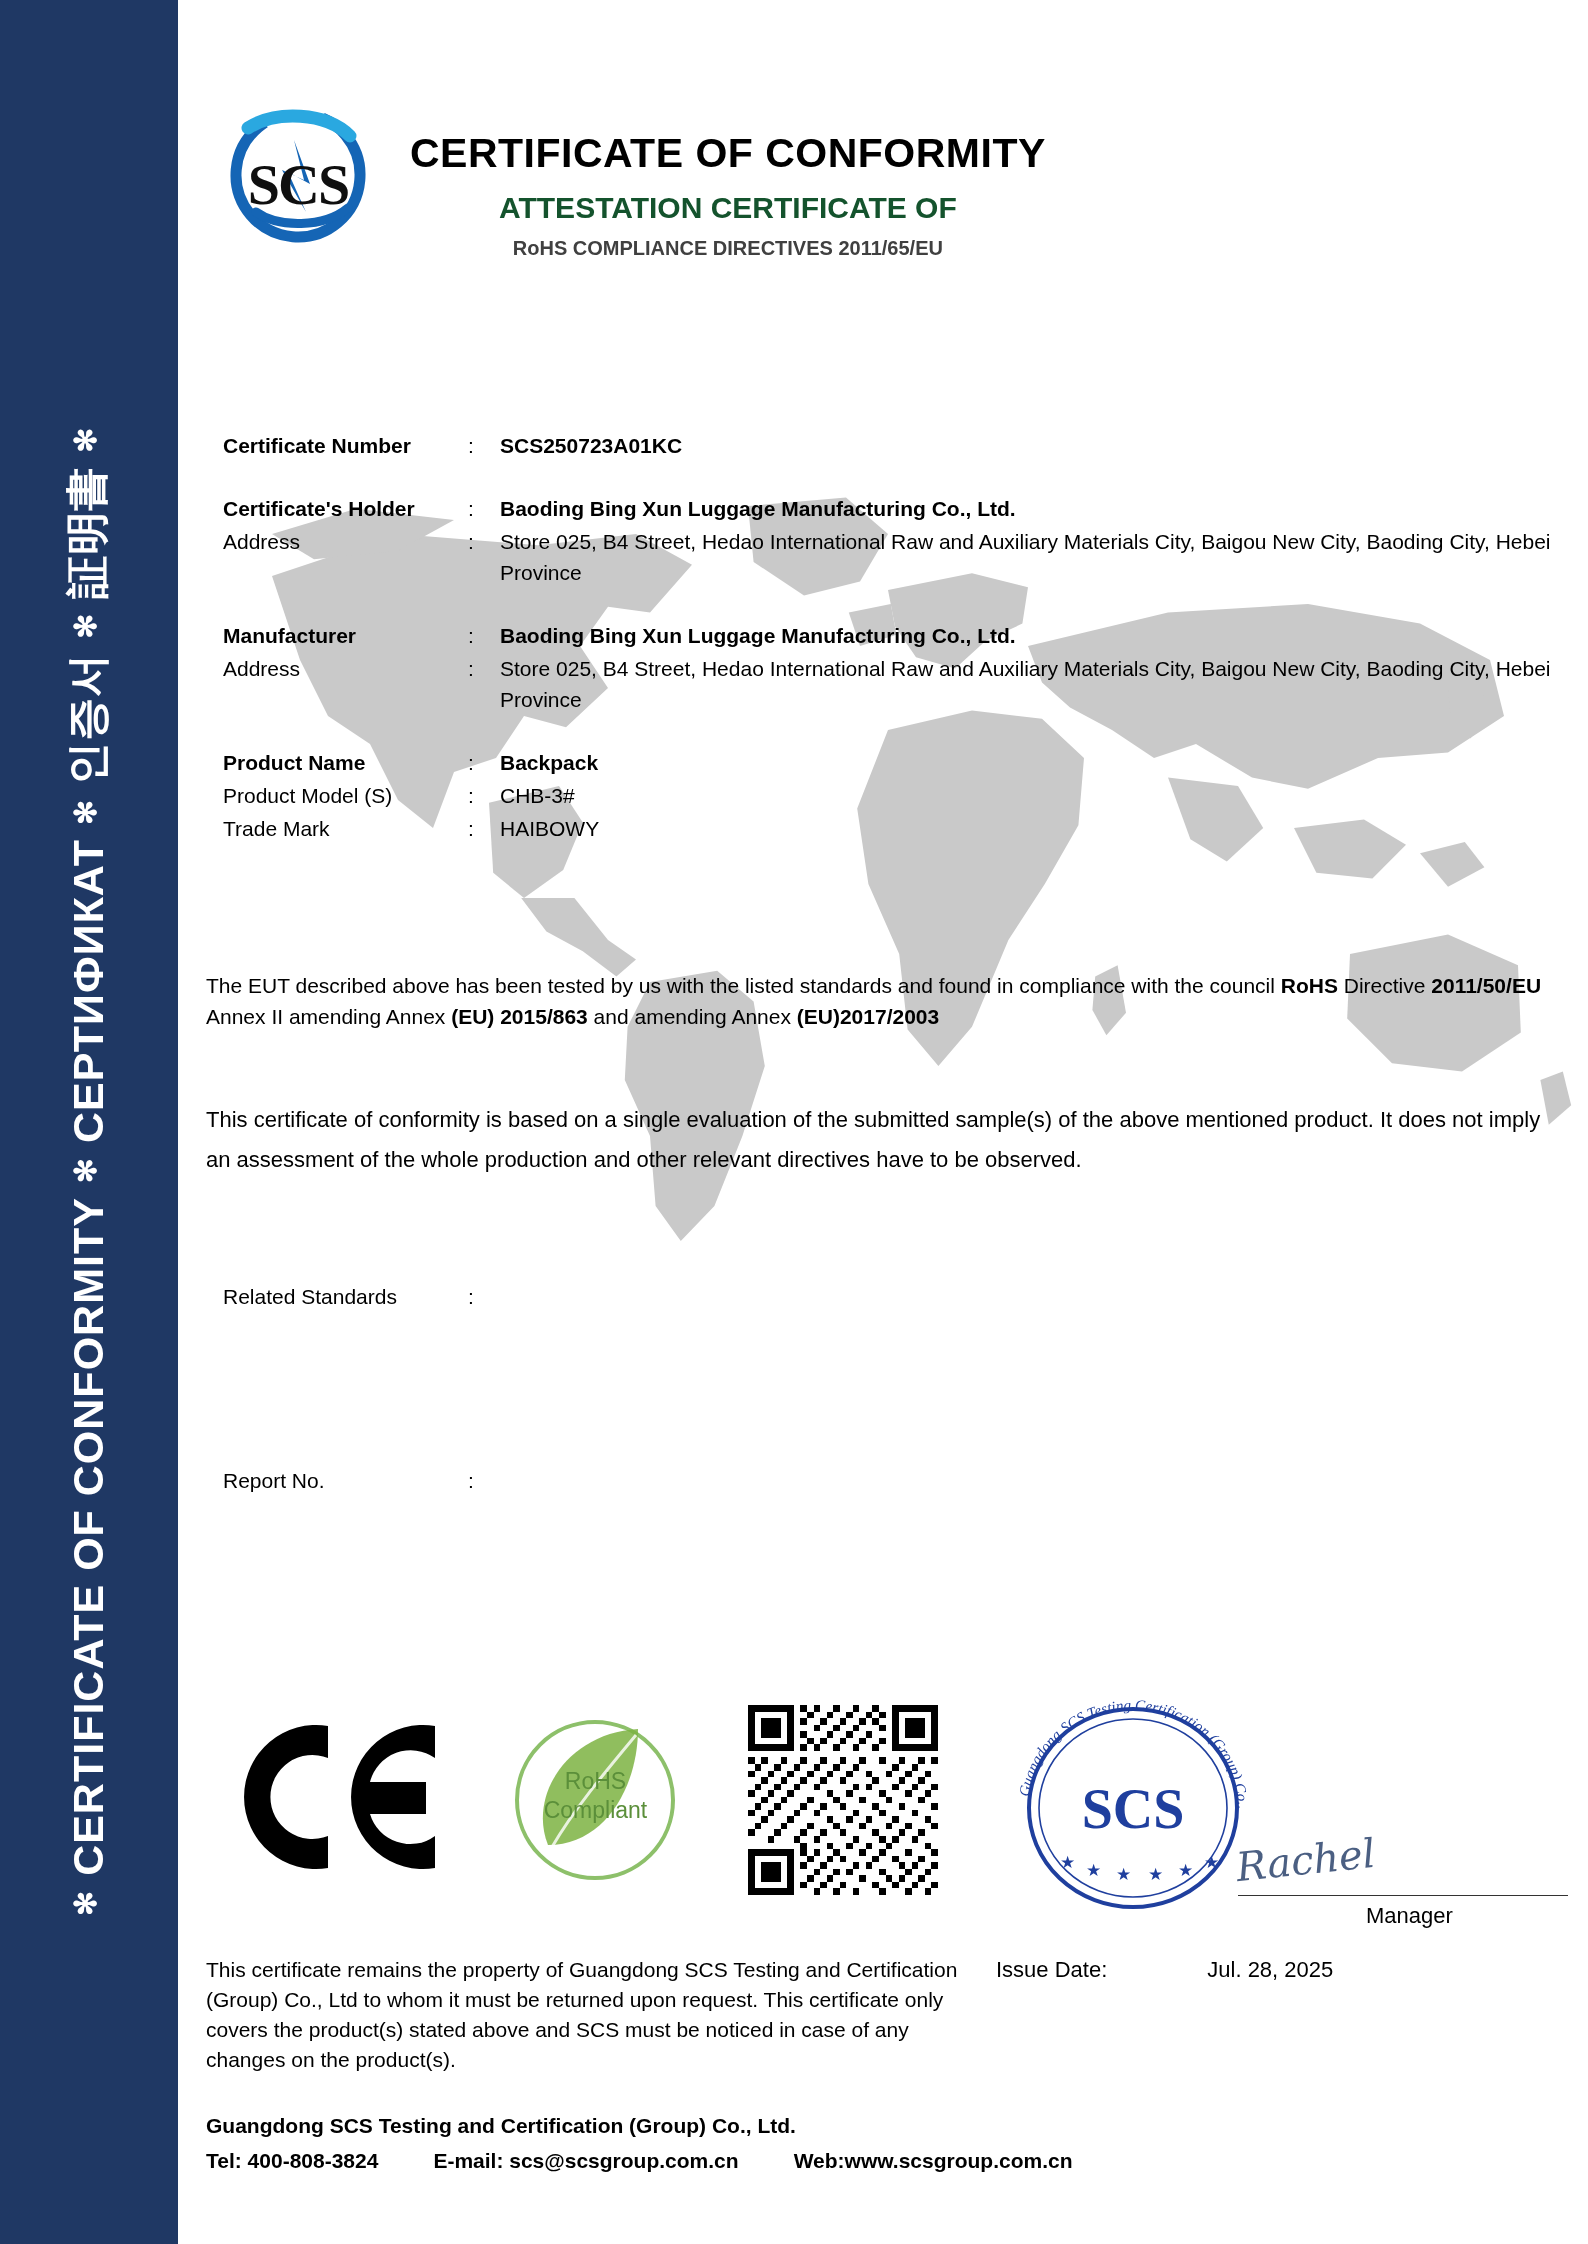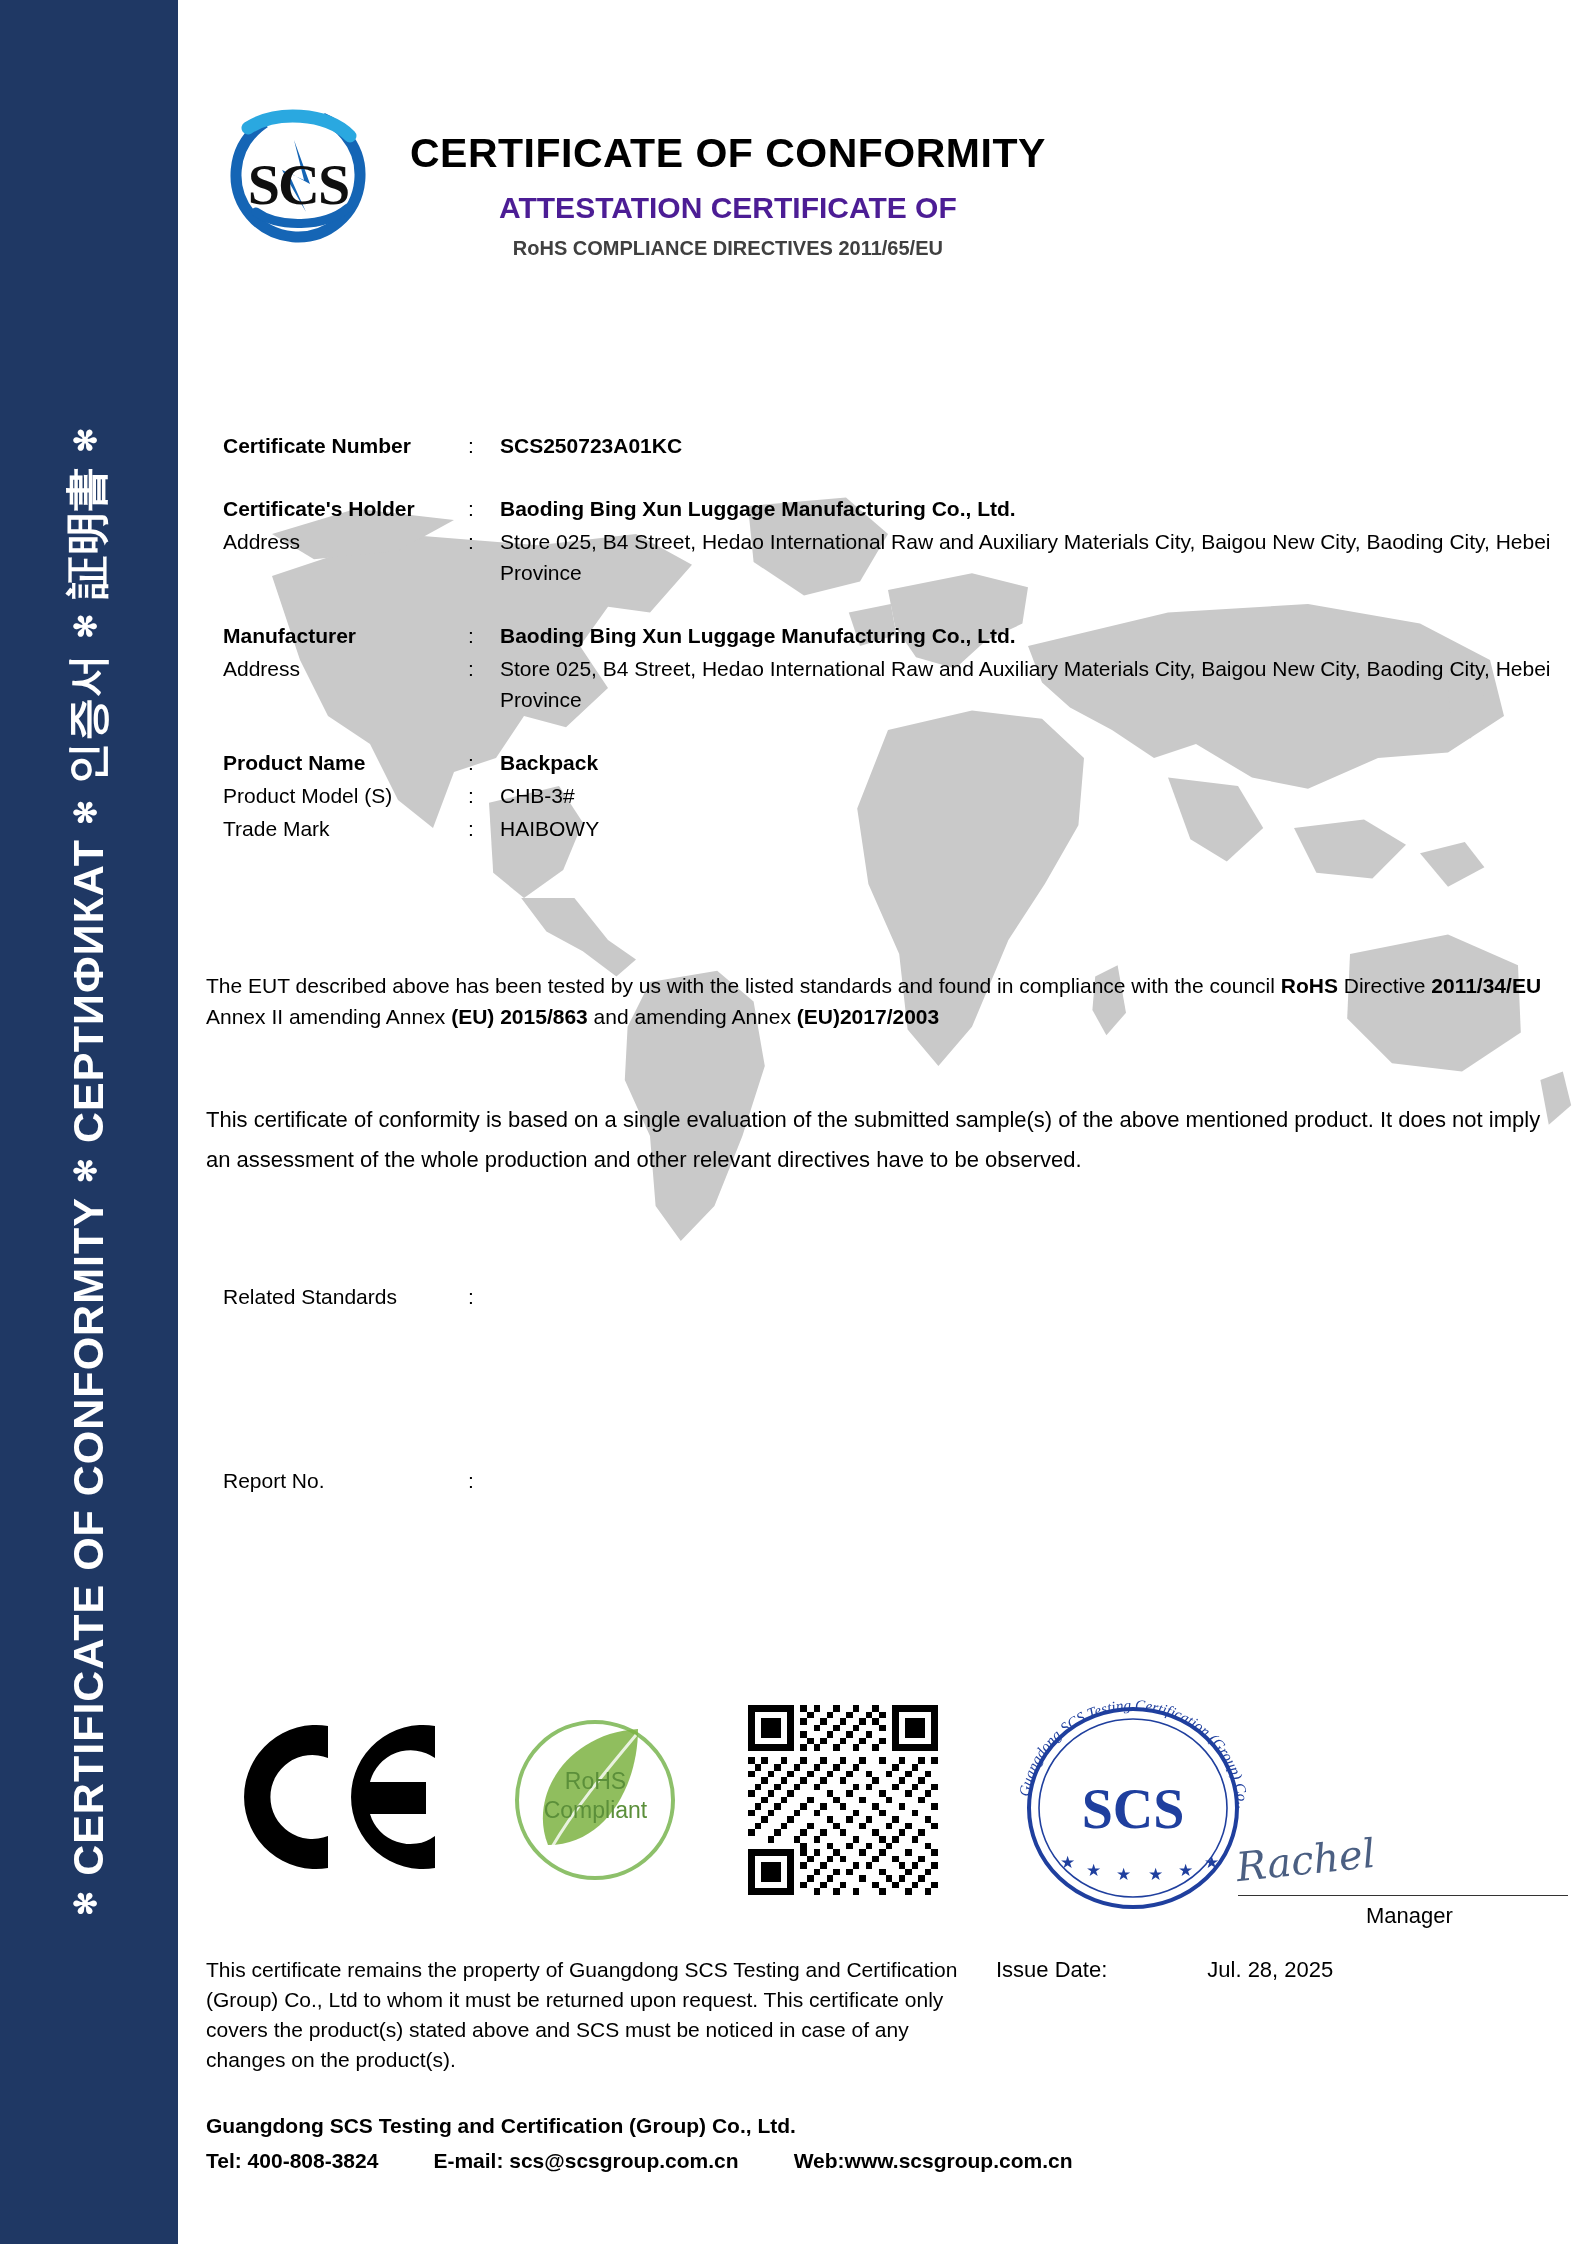--- a/index.html
+++ b/index.html
@@ -110,21 +110,21 @@
     font-weight: bold;
     letter-spacing: 0.5px;
     color: #000;
     white-space: nowrap;
   }
   .sub-title {
     font-size: 30px;
     font-weight: bold;
     text-align: center;
     margin-top: 14px;
-    color: #4c1d95;
+    color: #14532d;
   }
   .sub-title2 {
     font-size: 20px;
     font-weight: bold;
     text-align: center;
     margin-top: 12px;
     color: #404040;
   }
 
   
@@ -443,21 +443,21 @@
       </div>
 
       <div class="frow">
         <div class="flabel">Trade Mark</div>
         <div class="fcolon">:</div>
         <div class="fvalue">HAIBOWY</div>
       </div>
     </div>
 
     <div class="para1">
-      <span>The EUT described above has been tested by us with the listed standards and found in compliance with the council </span><span class="b">RoHS</span><span> Directive </span><span class="b">2011/34/EU</span><span> Annex II amending Annex </span><span class="b">(EU) 2015/863</span><span> and amending Annex </span><span class="b">(EU)2017/2003</span>
+      <span>The EUT described above has been tested by us with the listed standards and found in compliance with the council </span><span class="b">RoHS</span><span> Directive </span><span class="b">2011/50/EU</span><span> Annex II amending Annex </span><span class="b">(EU) 2015/863</span><span> and amending Annex </span><span class="b">(EU)2017/2003</span>
     </div>
 
     <div class="para2">This certificate of conformity is based on a single evaluation of the submitted sample(s) of the above mentioned product. It does not imply an assessment of the whole production and other relevant directives have to be observed.</div>
 
     <div class="std">
       <div class="flabel">Related Standards</div>
       <div class="fcolon">:</div>
     </div>
 
     <div class="report">

